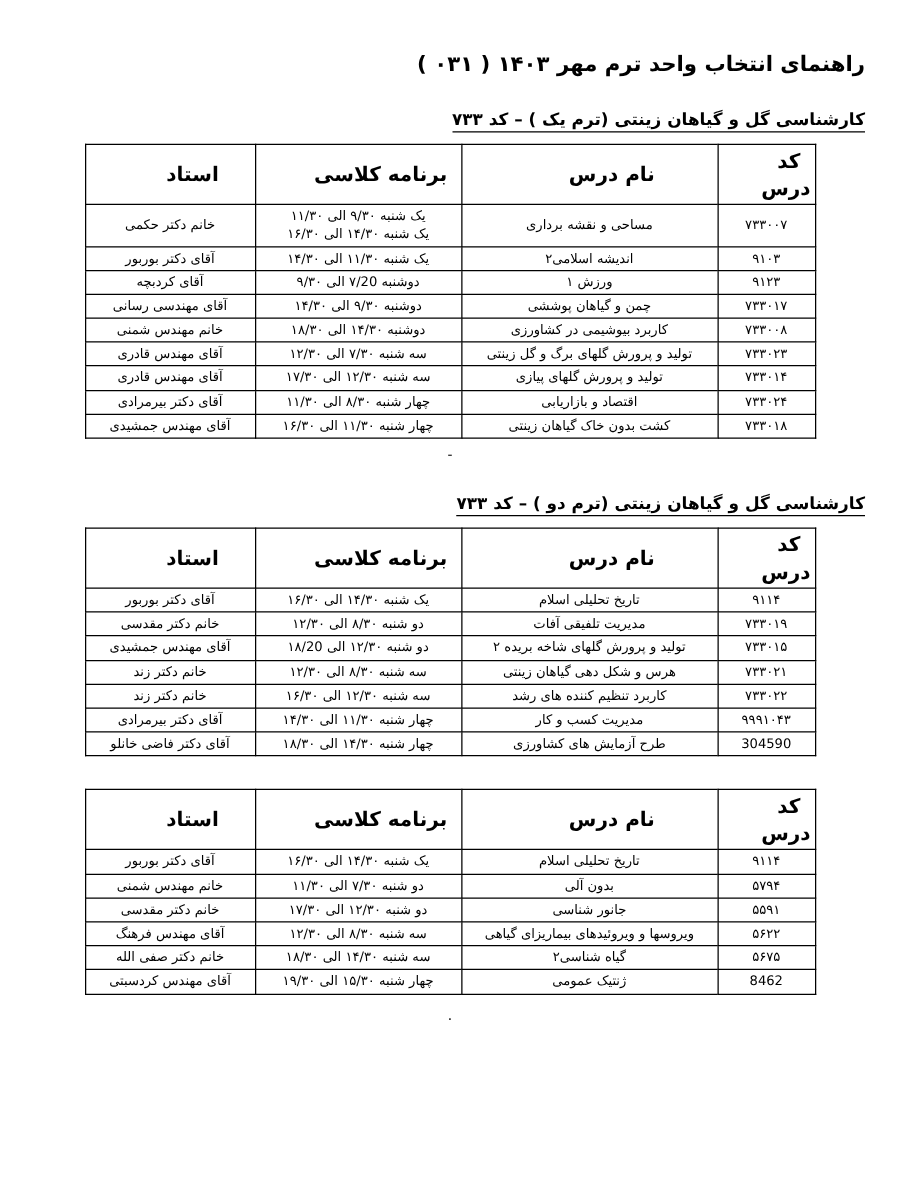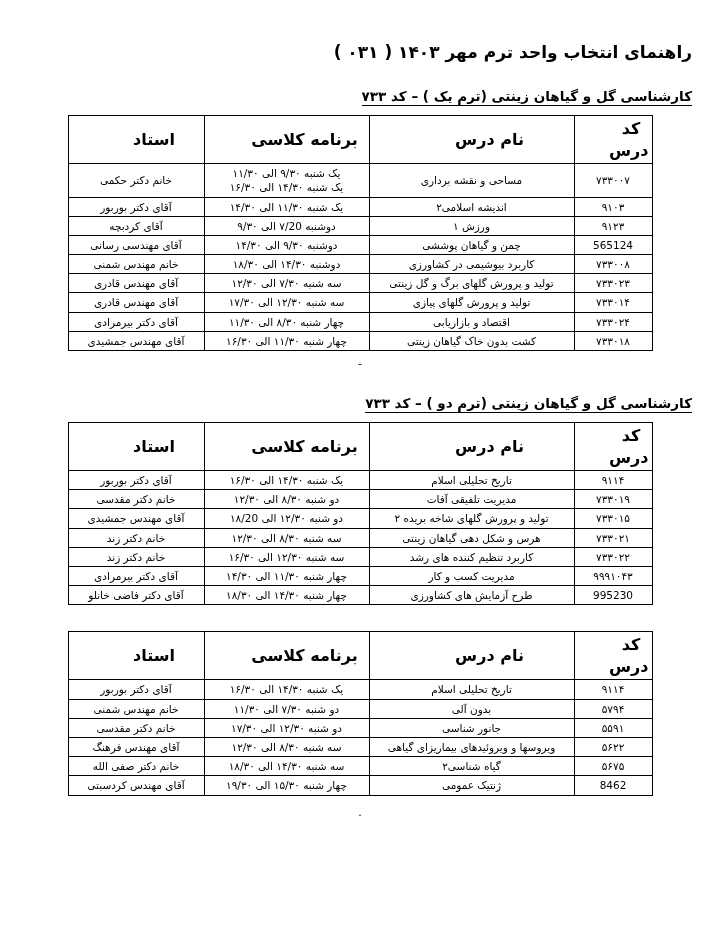--- a/index.html
+++ b/index.html
@@ -130,21 +130,21 @@
           <td>یک شنبه ۱۱/۳۰ الی ۱۴/۳۰</td>
           <td>آقای دکتر بوربور</td>
         </tr>
         <tr>
           <td>۹۱۲۳</td>
           <td>ورزش ۱</td>
           <td>دوشنبه ۷/20 الی ۹/۳۰</td>
           <td>آقای کردبچه</td>
         </tr>
         <tr>
-          <td>565124</td>
+          <td>۷۳۳۰۱۷</td>
           <td>چمن و گیاهان پوششی</td>
           <td>دوشنبه ۹/۳۰ الی ۱۴/۳۰</td>
           <td>آقای مهندسی رسانی</td>
         </tr>
         <tr>
           <td>۷۳۳۰۰۸</td>
           <td>کاربرد بیوشیمی در کشاورزی</td>
           <td>دوشنبه ۱۴/۳۰ الی ۱۸/۳۰</td>
           <td>خانم مهندس شمنی</td>
         </tr>
@@ -227,21 +227,21 @@
           <td>سه شنبه ۱۲/۳۰ الی ۱۶/۳۰</td>
           <td>خانم دکتر زند</td>
         </tr>
         <tr>
           <td>۹۹۹۱۰۴۳</td>
           <td>مدیریت کسب و کار</td>
           <td>چهار شنبه ۱۱/۳۰ الی ۱۴/۳۰</td>
           <td>آقای دکتر بیرمرادی</td>
         </tr>
         <tr>
-          <td>995230</td>
+          <td>304590</td>
           <td>طرح آزمایش های کشاورزی</td>
           <td>چهار شنبه ۱۴/۳۰ الی ۱۸/۳۰</td>
           <td>آقای دکتر فاضی خانلو</td>
         </tr>
       </tbody>
     </table>
   </div>
 
   <div class="section">
     <table class="sched">

